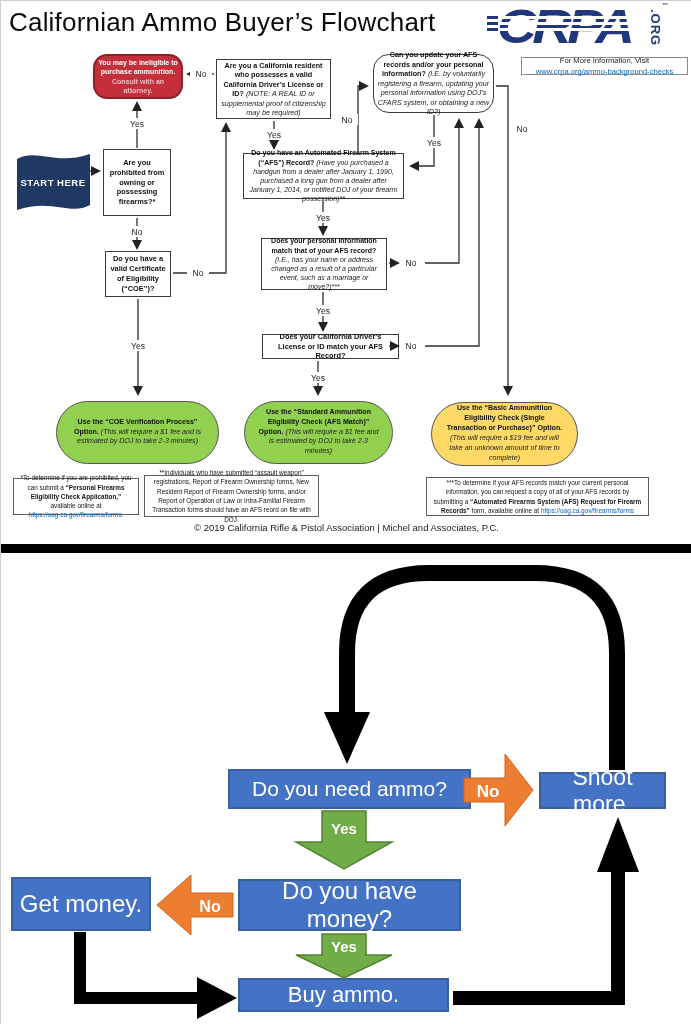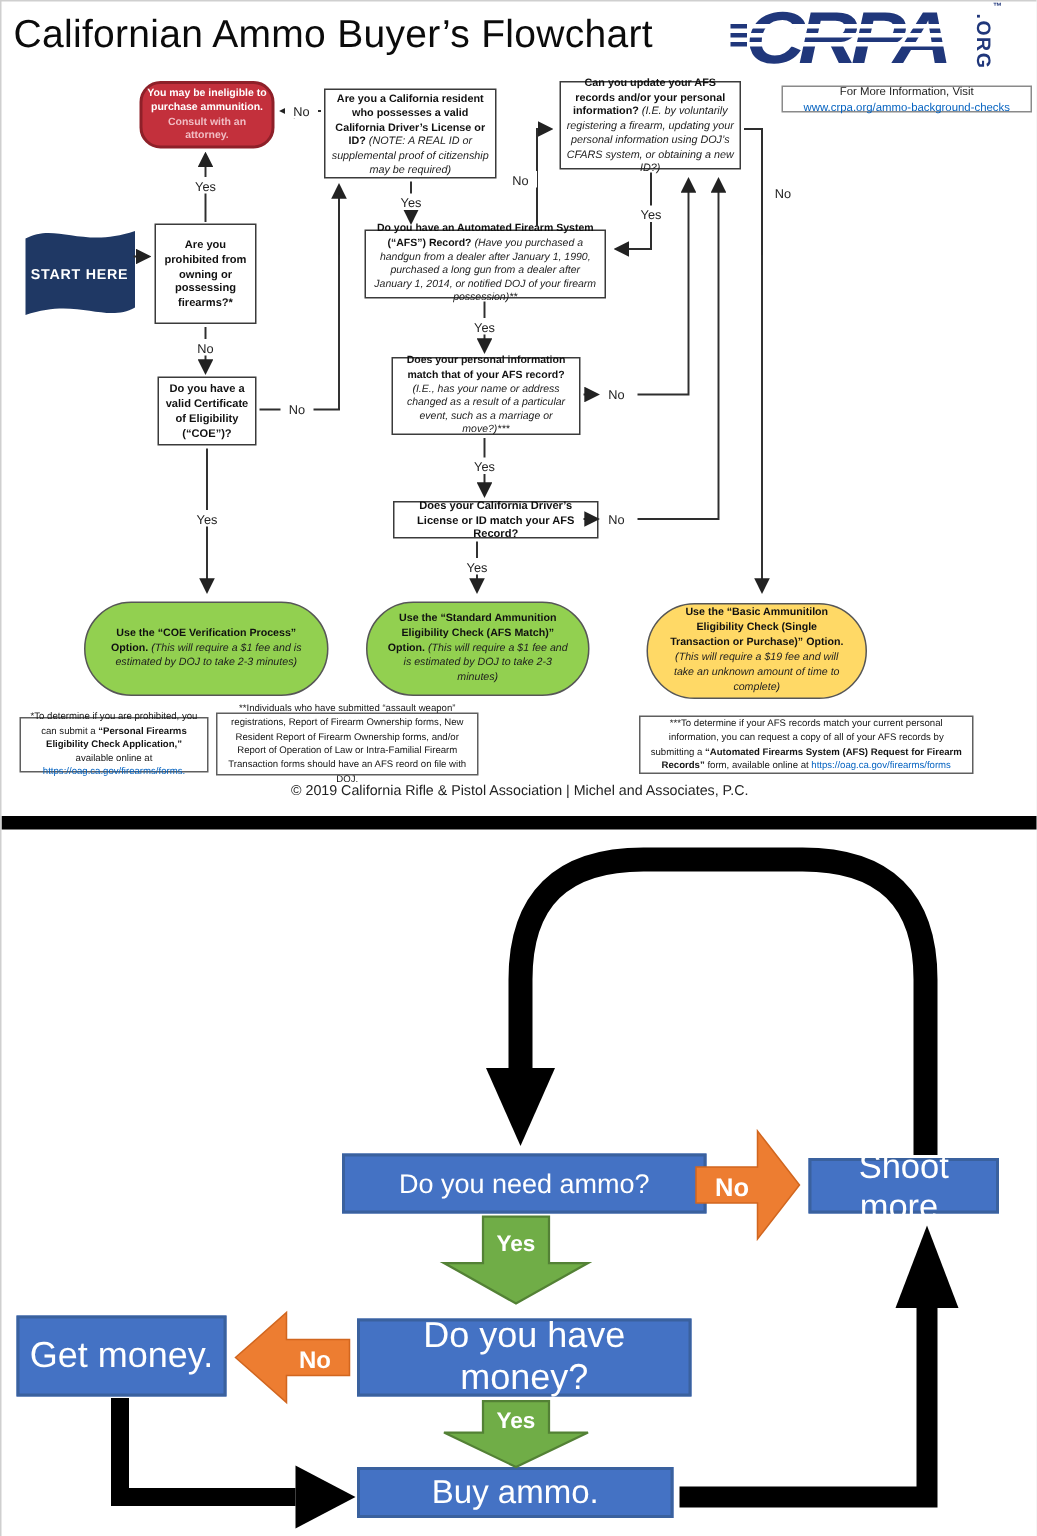--- a/index.html
+++ b/index.html
@@ -22,21 +22,21 @@
            font-size:7.6px;color:#1c1c1c;text-align:center;line-height:1.5;}
   .link{color:#0563C1;}
   .node{background:#fff;border:1.6px solid #3b3b3b;display:flex;align-items:center;justify-content:center;
         text-align:center;padding:2px 3px;font-size:7.2px;line-height:1.32;color:#101010;}
   .node b{font-weight:bold;}
   .node i{font-weight:normal;color:#1d1d1d;}
   .red{left:92px;top:53px;width:90px;height:45px;background:#C3303C;border:2px solid #8e2029;
        border-radius:14px;color:#fff;font-size:7px;line-height:1.35;}
   .red .sub{color:#F1BDC4;font-weight:600;}
   .n-resident{left:215px;top:58px;width:115px;height:60px;}
-  .n-update{left:372px;top:53px;width:121px;height:59px;}
+  .n-update{left:372px;top:53px;width:121px;height:59px;border-radius:16px;}
   .n-prohibited{left:102px;top:148px;width:68px;height:67px;font-size:7.4px;}
   .n-afs{left:242px;top:152px;width:161px;height:46px;font-size:7px;}
   .n-coe{left:104px;top:250px;width:66px;height:46px;font-size:7.4px;}
   .n-personal{left:260px;top:237px;width:126px;height:52px;font-size:7px;}
   .n-license{left:249px;top:333px;width:137px;height:25px;font-size:7.4px;margin-left:12px;}
   .pill{border-radius:32px;border:1.6px solid #565656;font-size:7.1px;line-height:1.4;padding:4px 12px;}
   .pill-green{background:#92D050;}
   .pill-yellow{background:#FFD966;}
   .p1{left:55px;top:400px;width:163px;height:63px;}
   .p2{left:243px;top:400px;width:149px;height:63px;}
@@ -45,21 +45,21 @@
             display:flex;align-items:center;justify-content:center;text-align:center;padding:3px 4px;}
   .f1{left:12px;top:477px;width:126px;height:37px;}
   .f2{left:143px;top:474px;width:175px;height:42px;}
   .f3{left:425px;top:476px;width:223px;height:39px;}
   .copyright{left:0;top:521px;width:691px;text-align:center;font-size:9.5px;color:#222;}
   .divider{left:0;top:543px;width:691px;height:9px;background:#000;}
   
   .bottom-title{left:8px;top:552px;font-size:30px;line-height:1.16;color:#0d0d0d;}
   .bbox{background:#4472C4;border:2px solid #3a619e;color:#fff;display:flex;align-items:center;
         justify-content:center;text-align:center;}
-  .b-need{left:227px;top:768px;width:243px;height:40px;font-size:18px;}
+  .b-need{left:227px;top:768px;width:243px;height:40px;font-size:21px;}
   .b-shoot{left:538px;top:771px;width:127px;height:37px;font-size:23px;}
   .b-have{left:237px;top:878px;width:223px;height:52px;font-size:24px;}
   .b-get{left:10px;top:876px;width:140px;height:54px;font-size:24px;}
   .b-buy{left:237px;top:977px;width:211px;height:34px;font-size:22px;}
   svg{position:absolute;left:0;top:0;pointer-events:none;}
   svg text{font-family:"Liberation Sans",sans-serif;}
   .lbl{font-size:8.5px;fill:#222;}
   .arrlbl{font-weight:bold;fill:#fff;}
 </style>
 </head>

